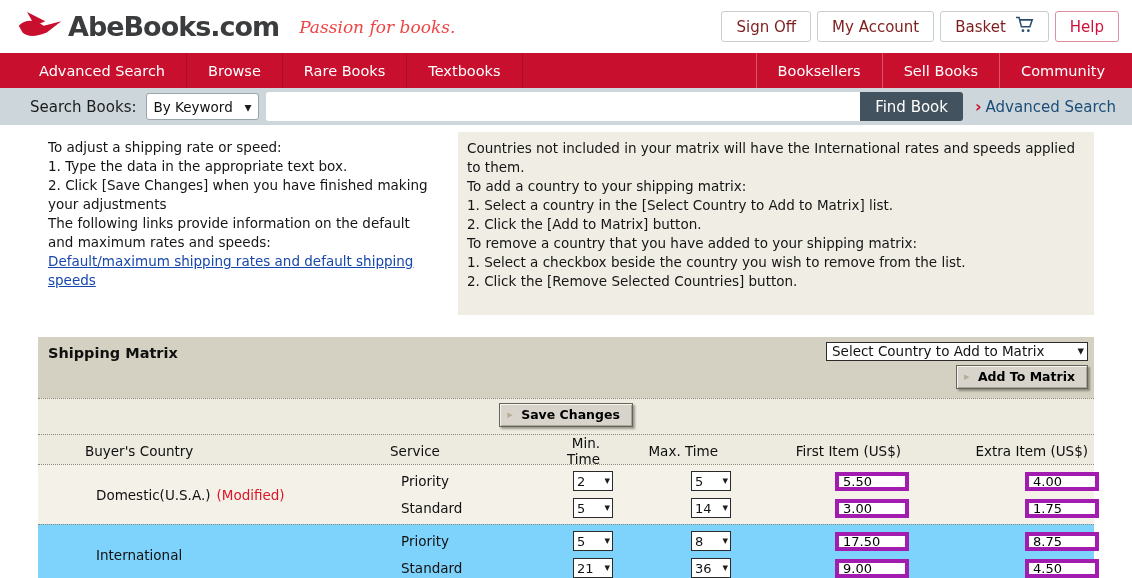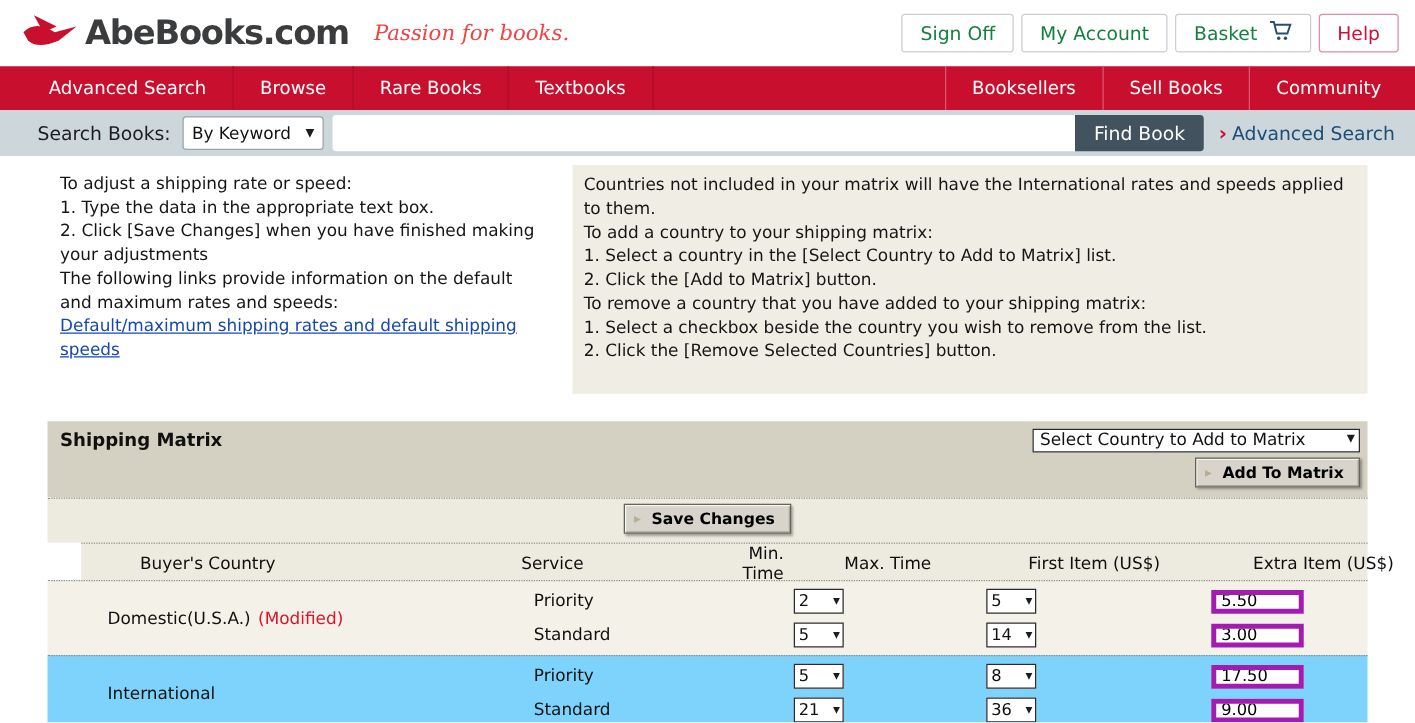--- a/index.html
+++ b/index.html
@@ -5,21 +5,21 @@
   * { box-sizing: border-box; }
   body { margin: 0; font-family: "DejaVu Sans", "Liberation Sans", sans-serif; background: #fff; }
   .page { width: 1132px; height: 578px; overflow: hidden; background: #fff; position: relative; }
 
   
   .topbar { height: 53px; display: flex; align-items: center; padding: 0 13px 0 18px; background: #fff; }
   .logo { display: flex; align-items: center; gap: 6px; }
   .brand { font-size: 27px; font-weight: bold; color: #3a3c3e; letter-spacing: -1px; }
   .tagline { font-family: "DejaVu Serif", "Liberation Serif", serif; font-style: italic; font-size: 17px; color: #ef4444; margin-left: 20px; }
   .hdr-buttons { margin-left: auto; display: flex; gap: 6px; align-items: center; }
-  .hdr-btn { height: 31px; display: flex; align-items: center; gap: 9px; padding: 0 14px; border: 1px solid #c9ced3; border-radius: 3px; background: #fff; color: #15803d; font-size: 15px; font-family: inherit; cursor: pointer; }
+  .hdr-btn { height: 31px; display: flex; align-items: center; gap: 9px; padding: 0 14px; border: 1px solid #c9ced3; border-radius: 3px; background: #fff; color: #7f1d1d; font-size: 15px; font-family: inherit; cursor: pointer; }
   .hdr-btn.help { color: #d0103a; border-color: #de8ea0; }
 
   
   .nav { height: 35px; background: #c8102e; display: flex; align-items: stretch; padding-left: 18px; }
   .nav-left { display: flex; }
   .nav-item { color: #fff; font-size: 14.5px; display: flex; align-items: center; padding: 0 21px; cursor: pointer; }
   .nav-left .nav-item { border-right: 1px solid #ab0d27; }
   .nav-right { margin-left: auto; display: flex; padding-right: 6px; }
   .nav-right .nav-item { border-left: 1px solid #d9556f; }
 
@@ -51,26 +51,26 @@
   .matrix-head { background: #d5d1c2; height: 61px; padding: 4px 6px 0 10px; display: flex; justify-content: space-between; align-items: flex-start; }
   .matrix-title { font-size: 14.5px; font-weight: bold; color: #101010; padding-top: 4px; }
   .matrix-controls { display: flex; flex-direction: column; align-items: flex-end; gap: 4px; }
   .country-sel select { width: 262px; height: 19px; border: 1px solid #2b2b2b; border-radius: 0; font-size: 13.5px; padding: 0 20px 0 5px; }
   .country-sel::after { font-size: 13px; right: 4px; }
   .btn3d { background: #d8d4cb; border: 1px solid #63645a; font-size: 12.5px; font-weight: bold; font-family: inherit; color: #000; padding: 3px 12px 4px 21px; position: relative; cursor: pointer; box-shadow: inset 1px 1px 0 #f7f5ef, inset -1px -1px 0 #a9a699, 1.5px 1.5px 2px rgba(0,0,0,0.35); }
   .btn3d .arrow { position: absolute; left: 7px; top: 50%; transform: translateY(-52%); color: #b5ad97; font-size: 11px; }
   .save-row { background: #edeadf; border-top: 1px dotted #8b8b7d; text-align: center; padding: 4px 0 7px; }
 
   .grid { display: grid; grid-template-columns: 352px 150px 100px 120px 180px 154px; }
-  .thead { background: #edeadf; border-top: 1px dotted #8b8b7d; height: 30px; align-items: center; font-size: 13.5px; color: #0e0e0e; margin-left: 27px; }
+  .thead { background: #edeadf; border-top: 1px dotted #8b8b7d; height: 30px; align-items: center; font-size: 13.5px; color: #0e0e0e; }
   .th.country { padding-left: 47px; }
   .th.right { text-align: right; }
   .p3 { padding-right: 40px; } .p4 { padding-right: 42px; } .p5 { padding-right: 39px; } .p6 { padding-right: 6px; }
 
-  .mrow { border-top: 1px dotted #8b8b7d; padding: 6px 1px; font-size: 13.5px; color: #111; align-items: center; gap: 36px; }
+  .mrow { border-top: 1px dotted #8b8b7d; padding: 6px 11px; font-size: 13.5px; color: #111; align-items: center; }
   .mrow.beige { background: #f4f1e8; }
   .mrow.white { background: #7dd3fc; }
   .cell.country { padding-left: 47px; display: flex; align-items: center; gap: 6px; }
   .modified { color: #dc1428; }
   .stack { display: flex; flex-direction: column; gap: 7px; justify-content: center; }
   .stack .line { height: 20px; display: flex; align-items: center; }
   .stack.end { align-items: flex-end; }
   .s3 { padding-right: 38px; } .s4 { padding-right: 40px; } .s5 { padding-right: 42px; } .s6 { padding-right: 6px; }
   .mini-sel select { width: 40px; height: 20px; border: 1px solid #2b2b2b; border-radius: 0; font-size: 13px; padding: 0 12px 0 3px; }
   .mini-sel::after { font-size: 11px; right: 3px; }

